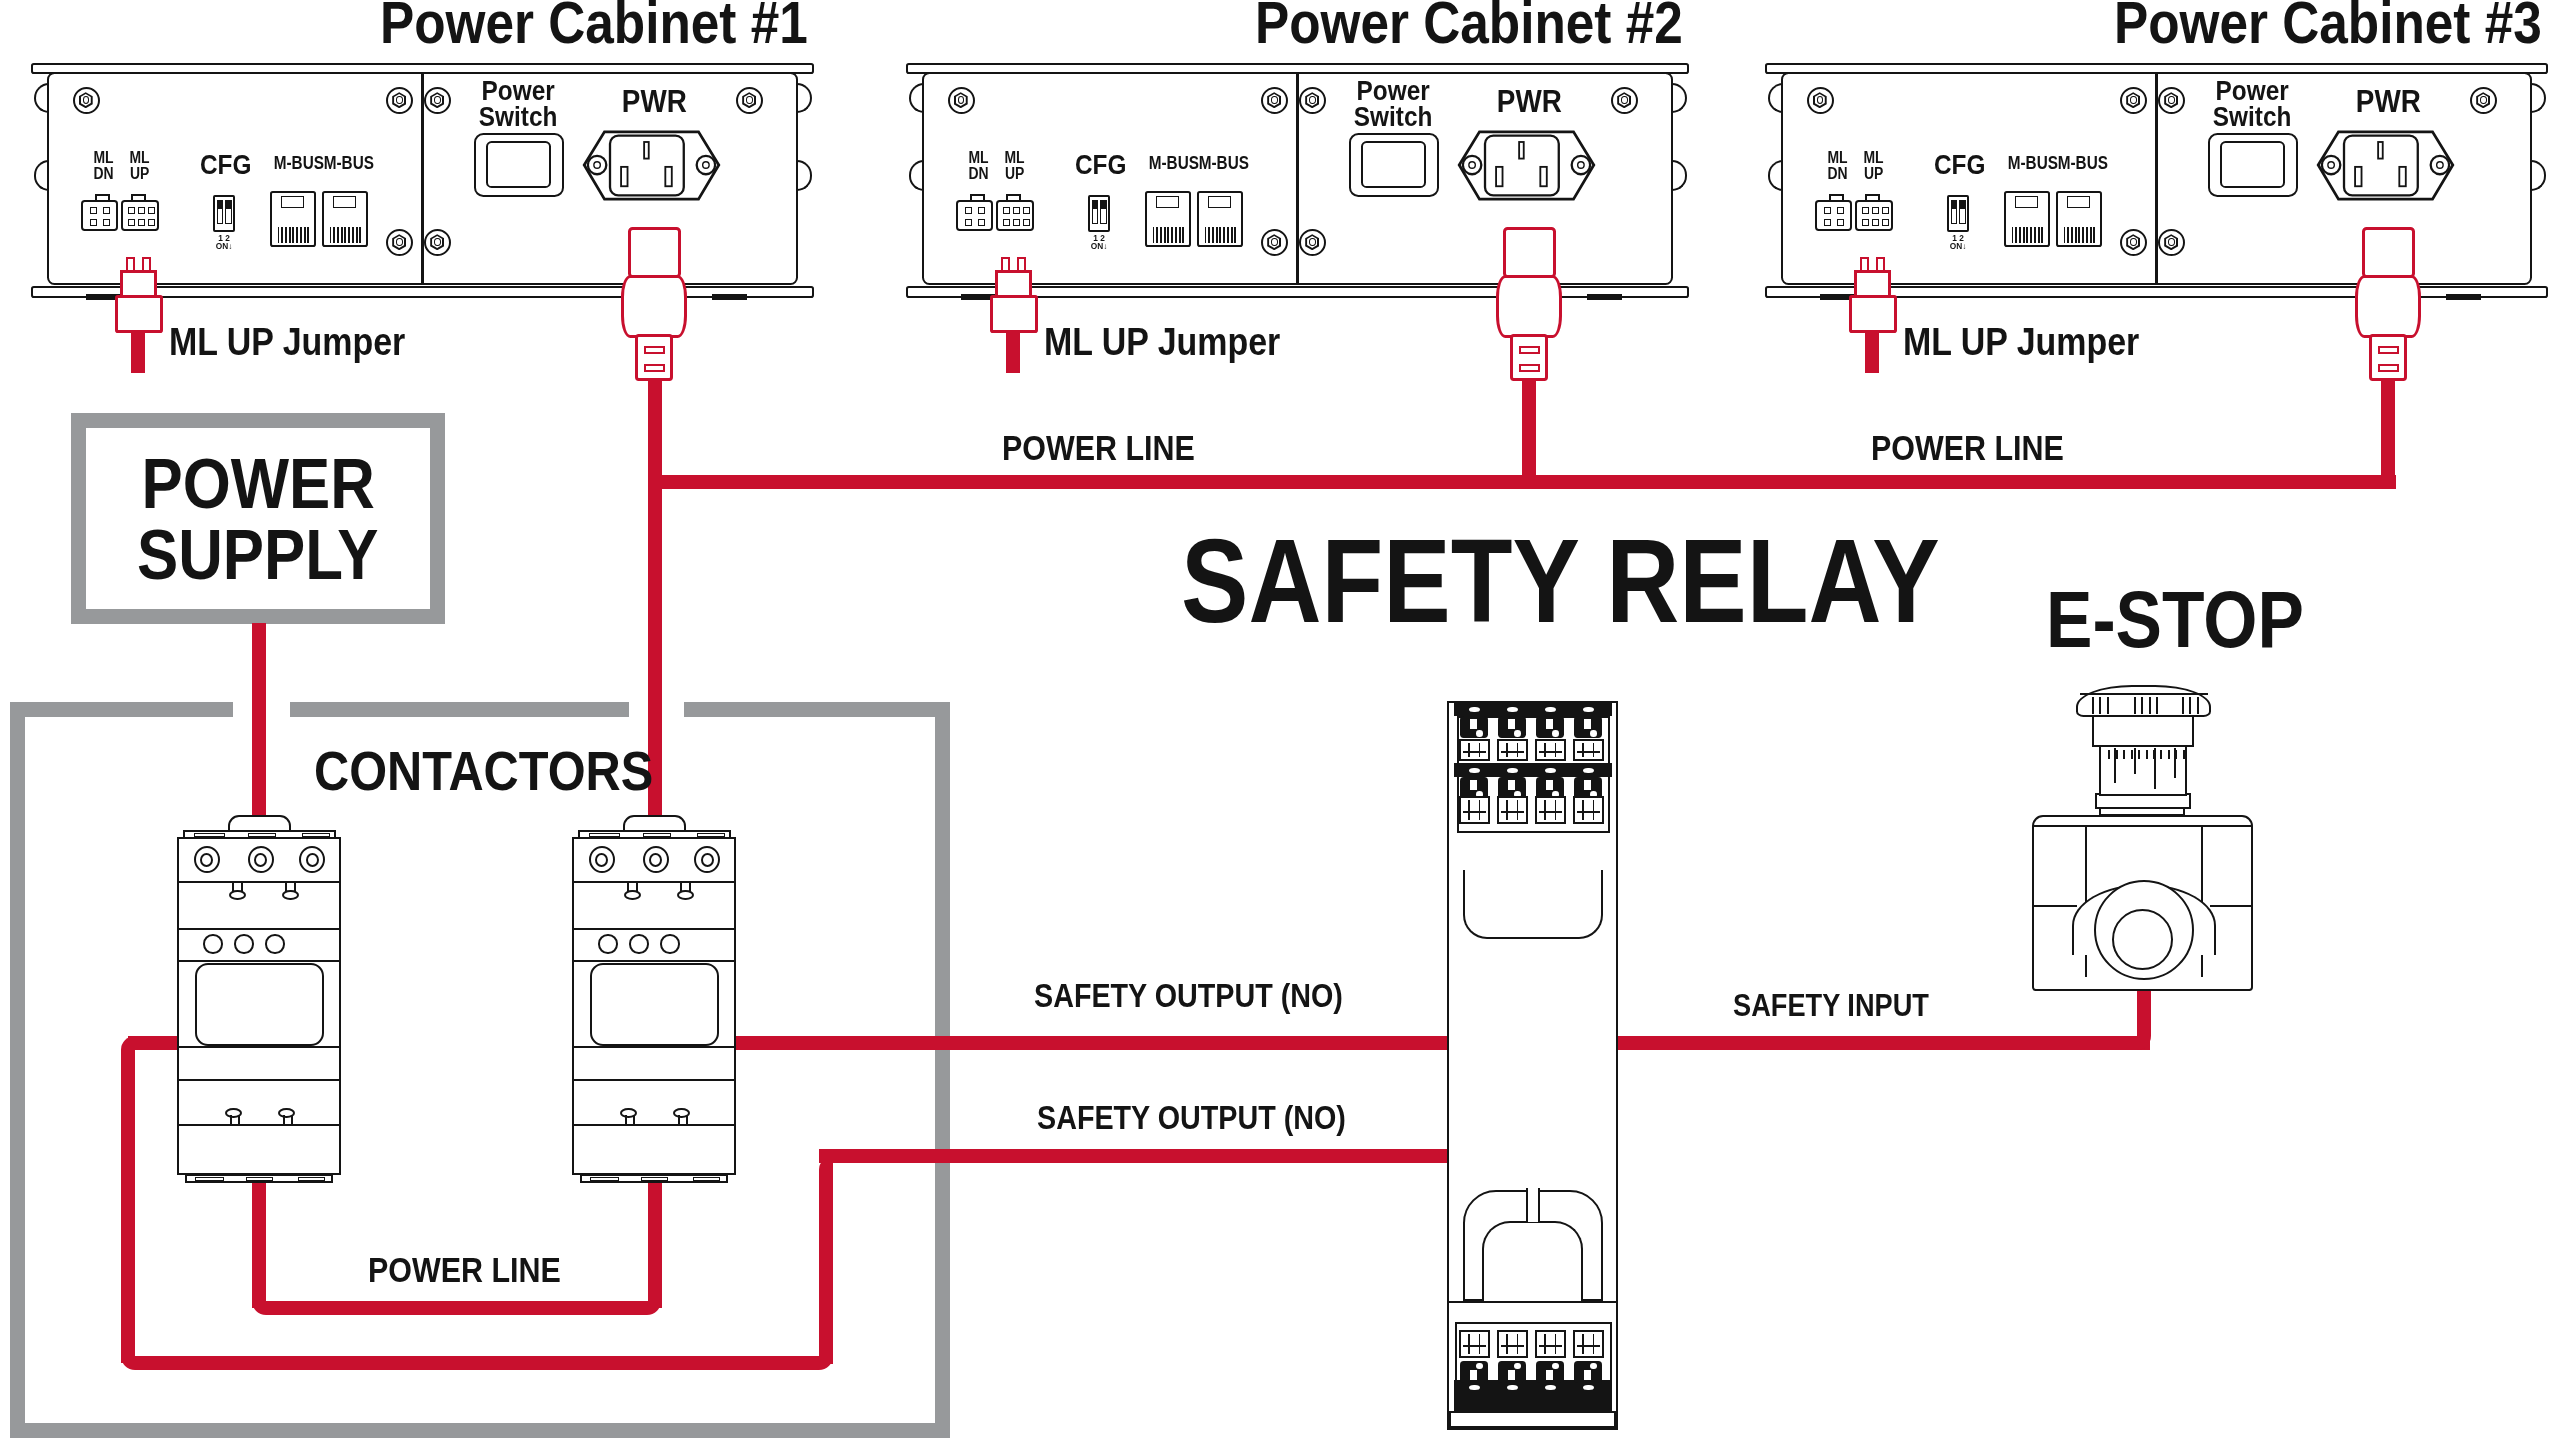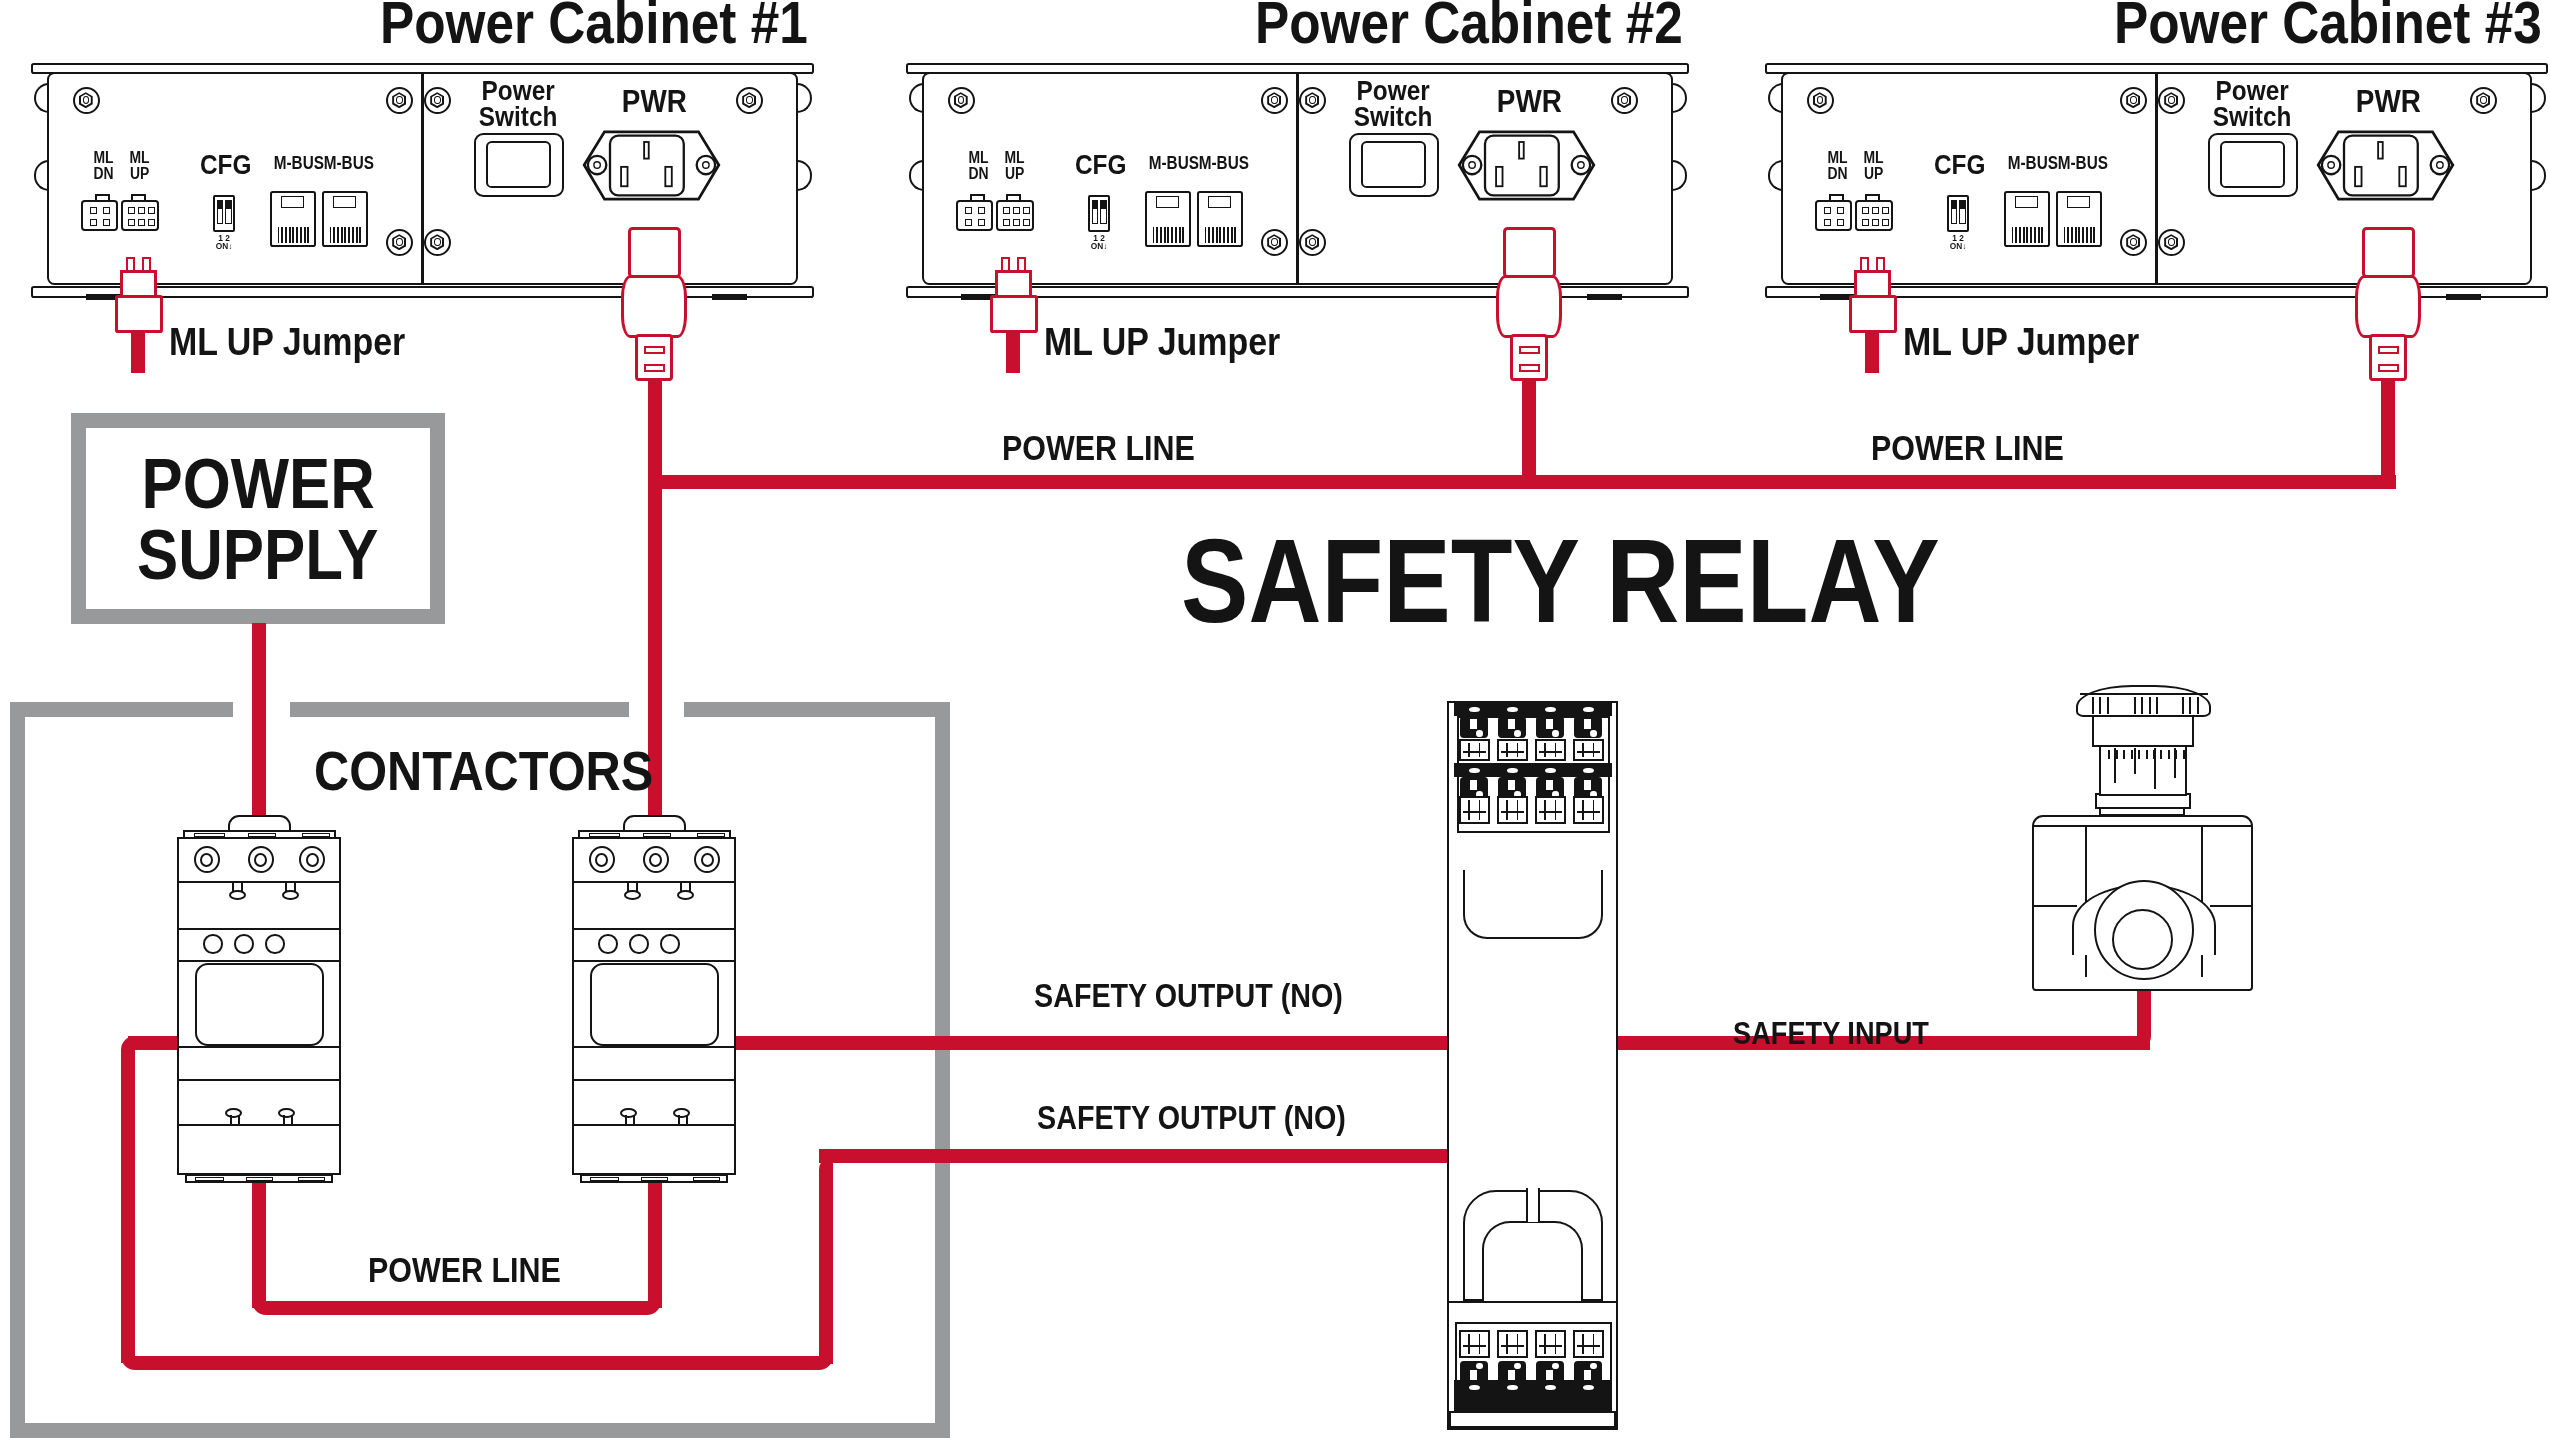--- a/index.html
+++ b/index.html
@@ -500,23 +500,24 @@
           <div class="hexI"></div>
         </div>
         <div class="dot"></div>
       </div>
     </div>
 
   <div class="lbl" style="left:1002px;top:430px;font-size:35px;"><span class="cx">POWER LINE</span></div>
   <div class="lbl" style="left:1871px;top:430px;font-size:35px;"><span class="cx">POWER LINE</span></div>
   <div class="lbl" style="left:1181px;top:521px;font-size:119px;"><span class="cx" style="transform:scaleX(0.85);">SAFETY RELAY</span></div>
   <div class="lbl" style="left:314px;top:743px;font-size:56px;"><span class="cx">CONTACTORS</span></div>
+  <div class="lbl" style="left:2046px;top:580px;font-size:80px;"><span class="cx">E-STOP</span></div>
   <div class="lbl" style="left:1034px;top:979px;font-size:33px;"><span class="cx">SAFETY OUTPUT (NO)</span></div>
   <div class="lbl" style="left:1037px;top:1101px;font-size:33px;"><span class="cx">SAFETY OUTPUT (NO)</span></div>
-  <div class="lbl" style="left:1733px;top:1017px;font-size:32px;"><span class="cx" style="transform:scaleX(0.85);">SAFETY INPUT</span></div>
+  <div class="lbl" style="left:1733px;top:989px;font-size:32px;"><span class="cx" style="transform:scaleX(0.85);">SAFETY INPUT</span></div>
   <div class="lbl" style="left:368px;top:1252px;font-size:35px;"><span class="cx">POWER LINE</span></div>
 
   <div class="abs contactor" id="ctr0" style="left:177px;top:0;">
     <div class="box" style="left:51px;top:815px;width:63px;height:18.6px;border-radius:11px 11px 1.9px 1.9px;"></div>
     <div class="thin" style="left:5.6px;top:830px;width:153px;height:9.3px;">
       <div class="thin" style="left:9.3px;top:0.9px;width:31px;height:4.6px;border-width:1.9px;"></div>
       <div class="thin" style="left:63px;top:0.9px;width:28px;height:4.6px;border-width:1.9px;"></div>
       <div class="thin" style="left:117px;top:0.9px;width:28px;height:4.6px;border-width:1.9px;"></div>
     </div>
     <div class="box" style="left:0;top:837px;width:164px;height:338px;"></div>

